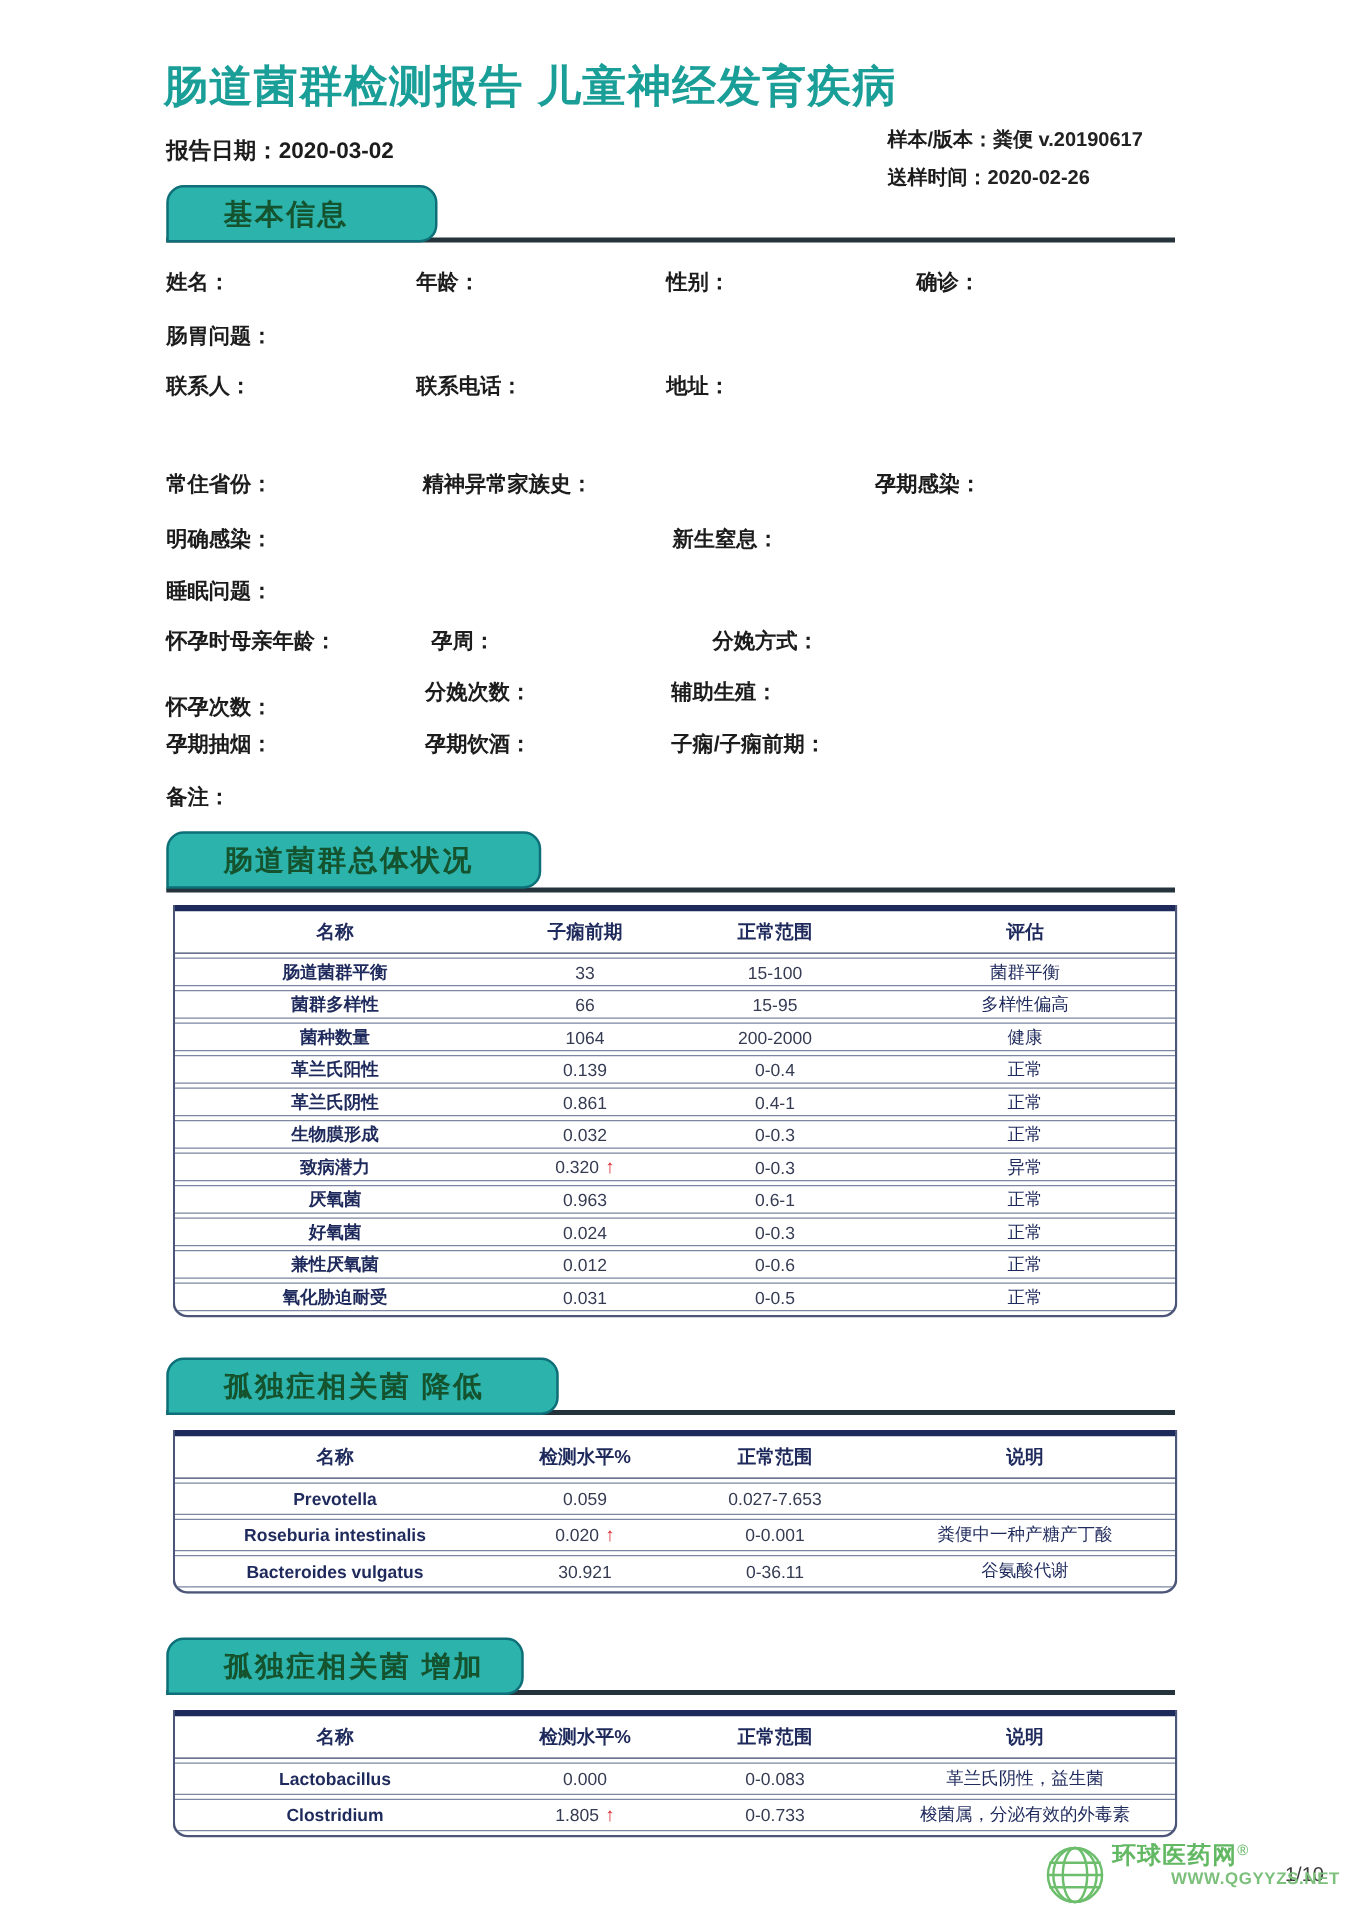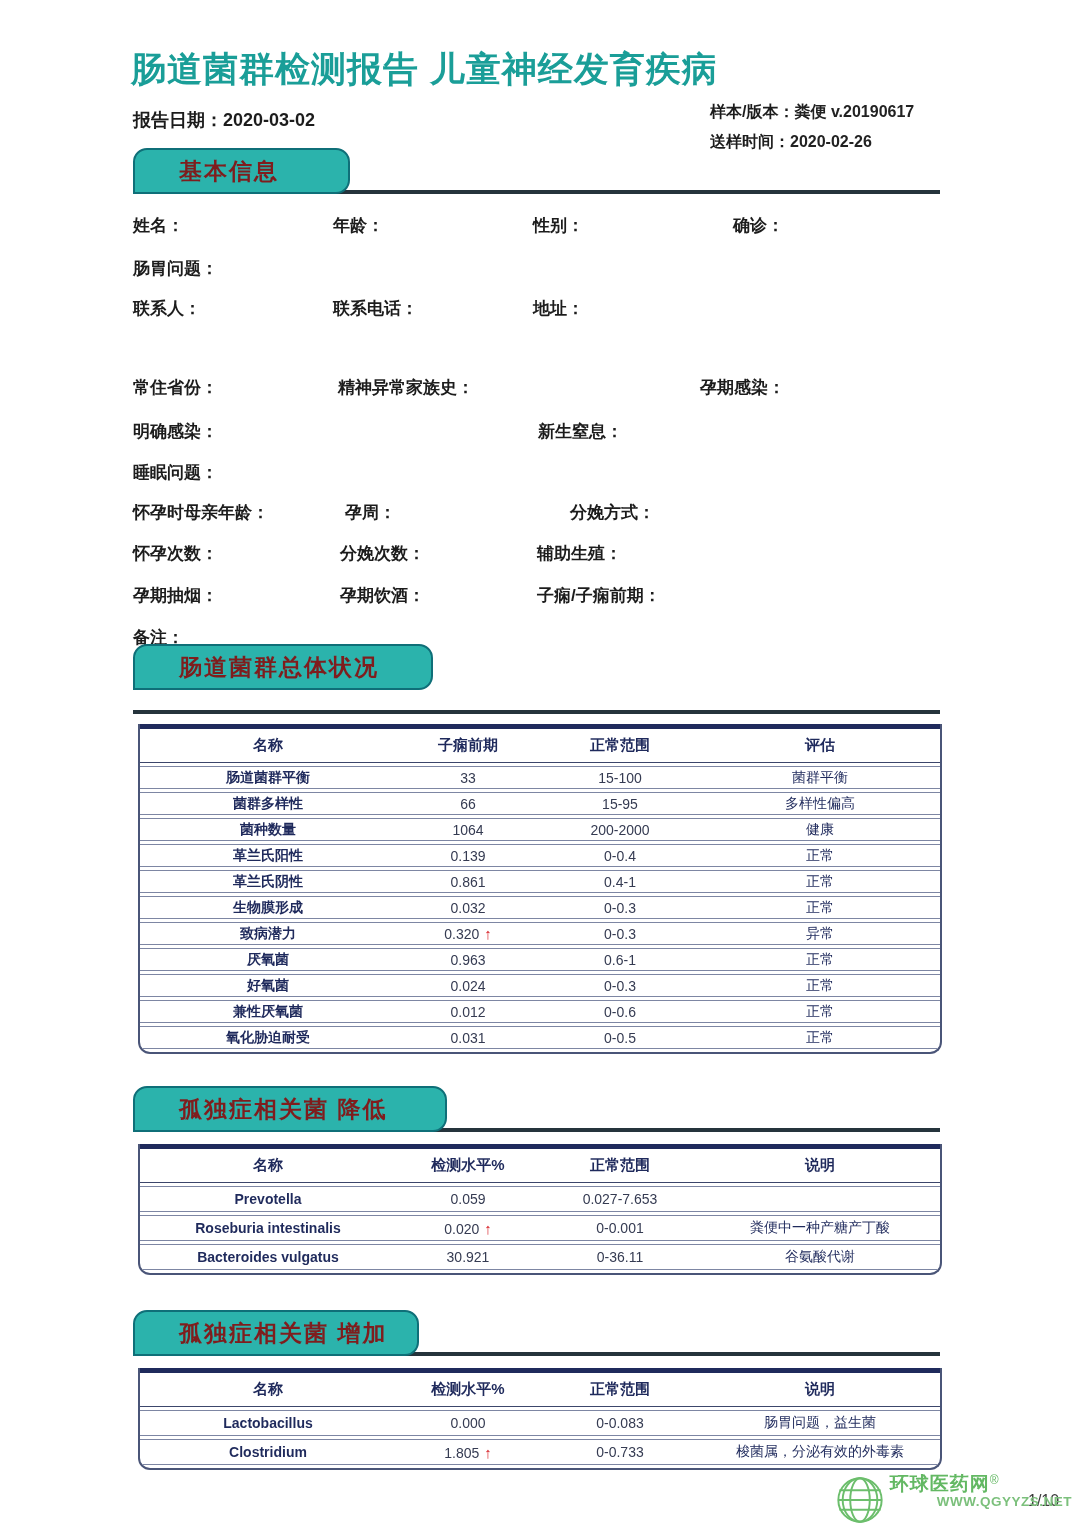--- a/index.html
+++ b/index.html
@@ -15,21 +15,21 @@
   }
   .abs{position:absolute;}
   .page-title{left:131px;top:46px;font-size:35px;font-weight:bold;color:var(--teal);letter-spacing:1px;}
   .report-date{left:133px;top:108px;font-size:18px;font-weight:bold;}
   .meta{left:710px;font-size:16px;font-weight:bold;}
   .meta .v{font-weight:bold;color:#222;}
   .meta1{top:102px;} .meta2{top:132px;}
 
   .tab{
     height:46px;background:var(--tab-fill);border:2px solid var(--tab-border);
-    border-radius:14px 14px 14px 0;color:#7f1d1d;font-size:23px;font-weight:bold;
+    border-radius:14px 14px 14px 0;color:#14532d;font-size:23px;font-weight:bold;
     display:flex;align-items:center;padding-left:44px;letter-spacing:2px;z-index:2;
   }
   .tab-line{height:4px;background:var(--tab-line);width:807px;left:133px;z-index:1;}
 
   .form{left:133px;top:0;width:807px;}
   .form span{position:absolute;font-size:17px;font-weight:bold;white-space:nowrap;}
 
   .rep-table{
     width:804px;left:138px;background:#fff;
     border:2px solid var(--table-border);border-top:none;border-radius:0 0 12px 12px;
@@ -81,31 +81,31 @@
   <span style="left:400px;top:297px">地址：</span>
   <span style="left:0;top:376px">常住省份：</span>
   <span style="left:205px;top:376px">精神异常家族史：</span>
   <span style="left:567px;top:376px">孕期感染：</span>
   <span style="left:0;top:420px">明确感染：</span>
   <span style="left:405px;top:420px">新生窒息：</span>
   <span style="left:0;top:461px">睡眠问题：</span>
   <span style="left:0;top:501px">怀孕时母亲年龄：</span>
   <span style="left:212px;top:501px">孕周：</span>
   <span style="left:437px;top:501px">分娩方式：</span>
-  <span style="left:0;top:542px">怀孕次数：</span>
+  <span style="left:0;top:554px">怀孕次数：</span>
   <span style="left:207px;top:542px">分娩次数：</span>
   <span style="left:404px;top:542px">辅助生殖：</span>
   <span style="left:0;top:584px">孕期抽烟：</span>
   <span style="left:207px;top:584px">孕期饮酒：</span>
   <span style="left:404px;top:584px">子痫/子痫前期：</span>
   <span style="left:0;top:626px">备注：</span>
 </div>
 
 <div class="abs tab-line" style="top:710px;"></div>
-<div class="abs tab" style="left:133px;top:644px;width:300px;">肠道菌群总体状况</div>
+<div class="abs tab" style="left:133px;top:665px;width:300px;">肠道菌群总体状况</div>
 <div class="abs rep-table" style="top:724px;">
     <div class="navy-bar"></div>
     <div class="t-head t-grid">
       <div class="t-hcell">名称</div>
       <div class="t-hcell">子痫前期</div>
       <div class="t-hcell">正常范围</div>
       <div class="t-hcell">评估</div>
     </div>
     <div class="t-row t-grid">
       <div class="c-name">肠道菌群平衡</div>
@@ -212,21 +212,21 @@
     <div class="t-head t-grid">
       <div class="t-hcell">名称</div>
       <div class="t-hcell">检测水平%</div>
       <div class="t-hcell">正常范围</div>
       <div class="t-hcell">说明</div>
     </div>
     <div class="t-row t-grid t-row2">
       <div class="c-name">Lactobacillus</div>
       <div class="c-val">0.000</div>
       <div class="c-range">0-0.083</div>
-      <div class="c-desc">肠胃问题，益生菌</div>
+      <div class="c-desc">革兰氏阴性，益生菌</div>
     </div>
     <div class="t-row t-grid t-row2">
       <div class="c-name">Clostridium</div>
       <div class="c-val">1.805<span class="up-arrow">↑</span></div>
       <div class="c-range">0-0.733</div>
       <div class="c-desc">梭菌属，分泌有效的外毒素</div>
     </div>
   </div>
 
 <div class="abs page-num">1/10</div>

